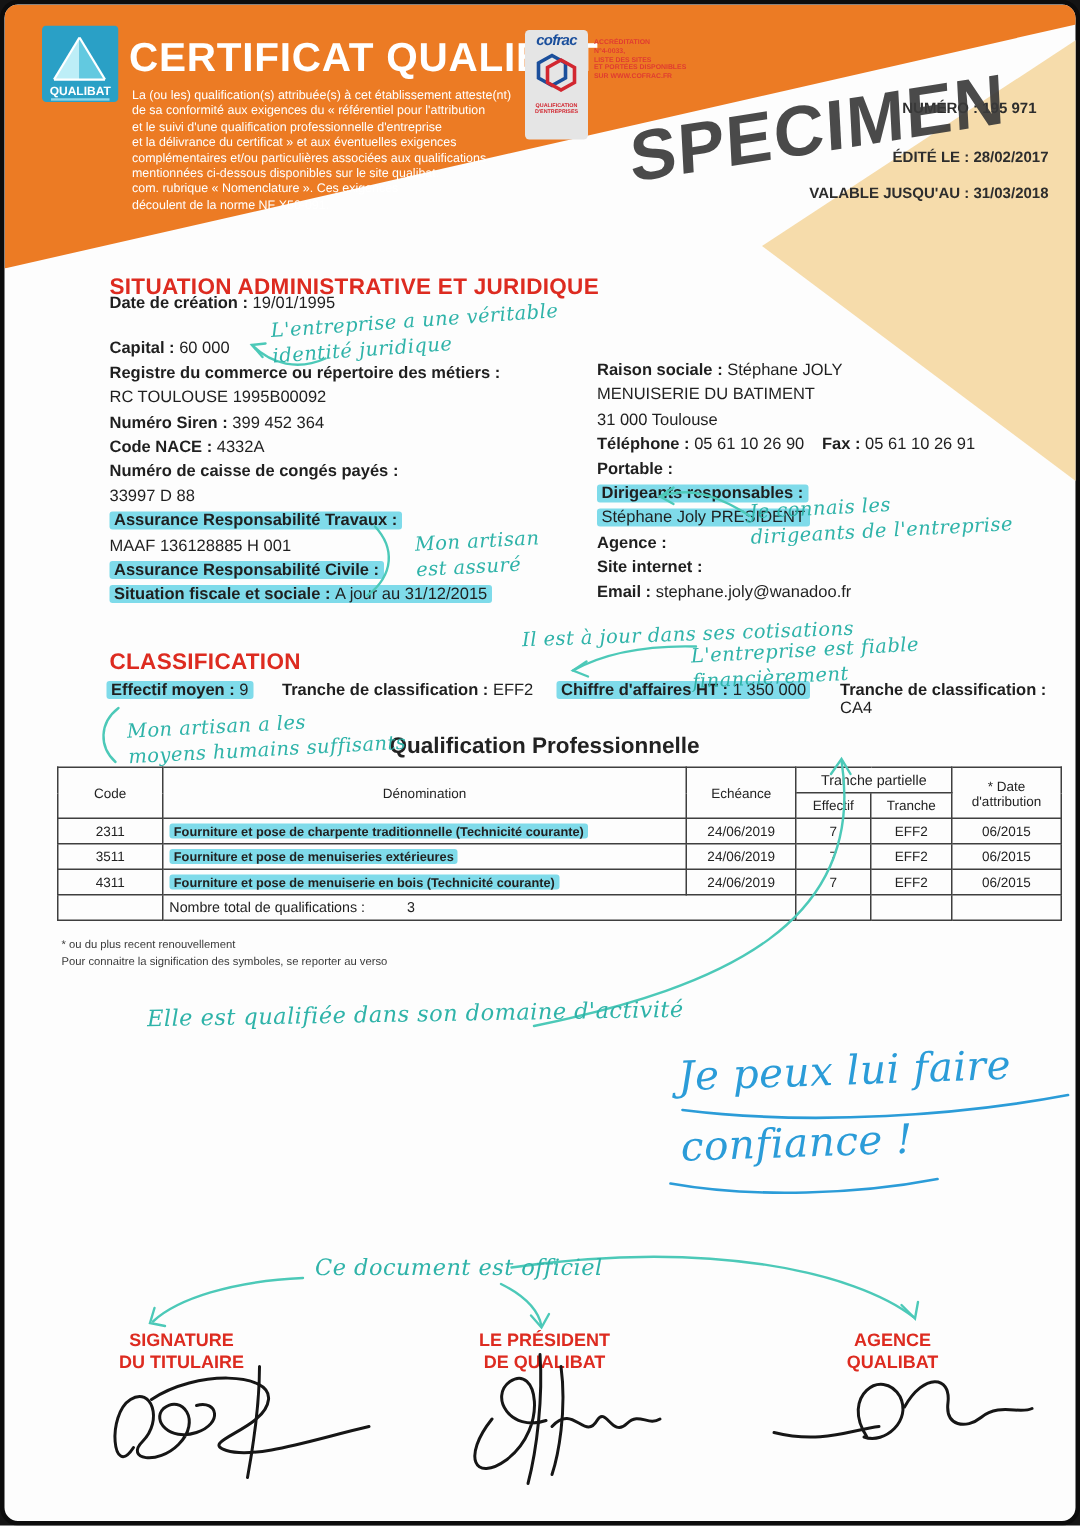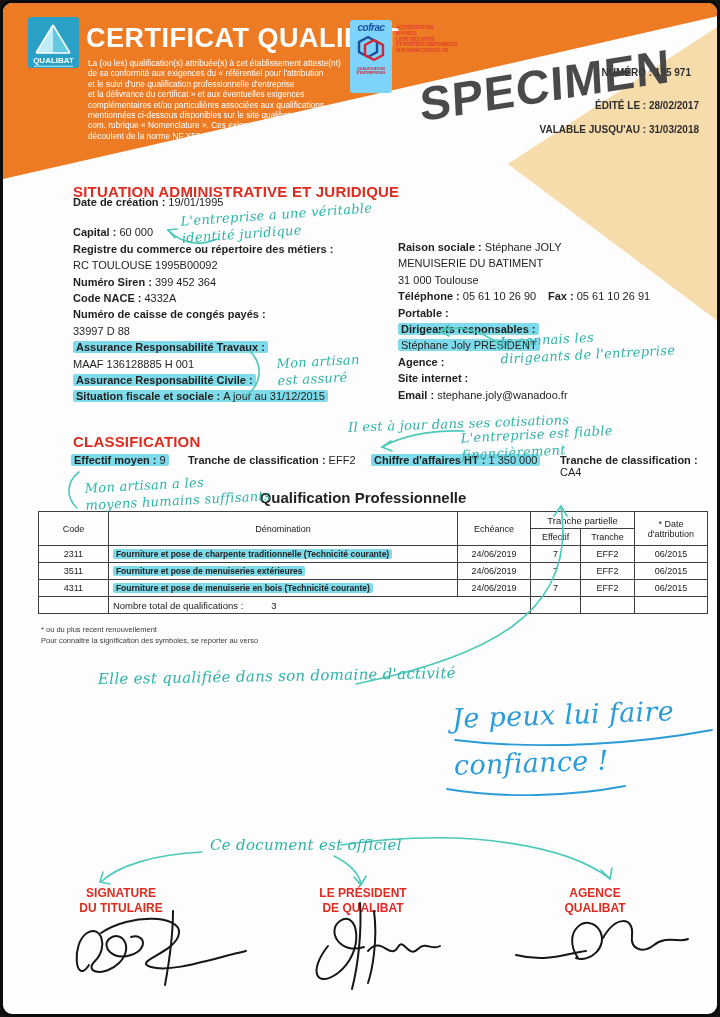--- a/index.html
+++ b/index.html
@@ -13,21 +13,21 @@
   
   .orange-band{position:absolute; left:0; top:0; width:720px; height:180px; background:var(--orange);
         clip-path:polygon(0 0,720px 0,720px 12px,0 176px); }
   .peach-tri{position:absolute; left:0; top:0; width:720px; height:340px; background:var(--peach);
         clip-path:polygon(505px 161px,720px 20px,720px 322px);}
   
   .q-logo{position:absolute; left:25px; top:14px; width:51px; height:57px;}
   .title{position:absolute; left:83px; top:20px; font-size:27px; font-weight:bold; color:#fff; letter-spacing:.5px;}
   .head-par{position:absolute; left:85px; top:55px; width:256px; font-size:8.3px; line-height:10.4px;
         color:#fff; white-space:pre-line;}
-  .cofrac-box{position:absolute; left:347px; top:17px; width:42px; height:73px; background:#7dd3fc;
+  .cofrac-box{position:absolute; left:347px; top:17px; width:42px; height:73px; background:#e5e5e5;
         border-radius:3px; text-align:center; padding-top:2px;}
   .cofrac-word{font-size:10px; font-weight:bold; font-style:italic; color:#1b4f9c; letter-spacing:-.5px;}
   .cofrac-sub{font-size:3.6px; color:#d22730; font-weight:bold; line-height:4.2px; white-space:pre-line;}
   .cofrac-note{position:absolute; left:393px; top:22px; width:70px; font-size:4.6px; line-height:5.8px;
         color:#e03c31; font-weight:bold; white-space:pre-line;}
   .meta{position:absolute; right:18px; text-align:right; font-size:10px; font-weight:bold; color:#2d2d2d; z-index:3;}
   #meta-numero{top:64px; right:26px;}
   #meta-edite{top:97px;}
   #meta-valable{top:121px;}
   .specimen{position:absolute; left:415px; top:50px; width:310px; font-size:47px; font-weight:bold;

